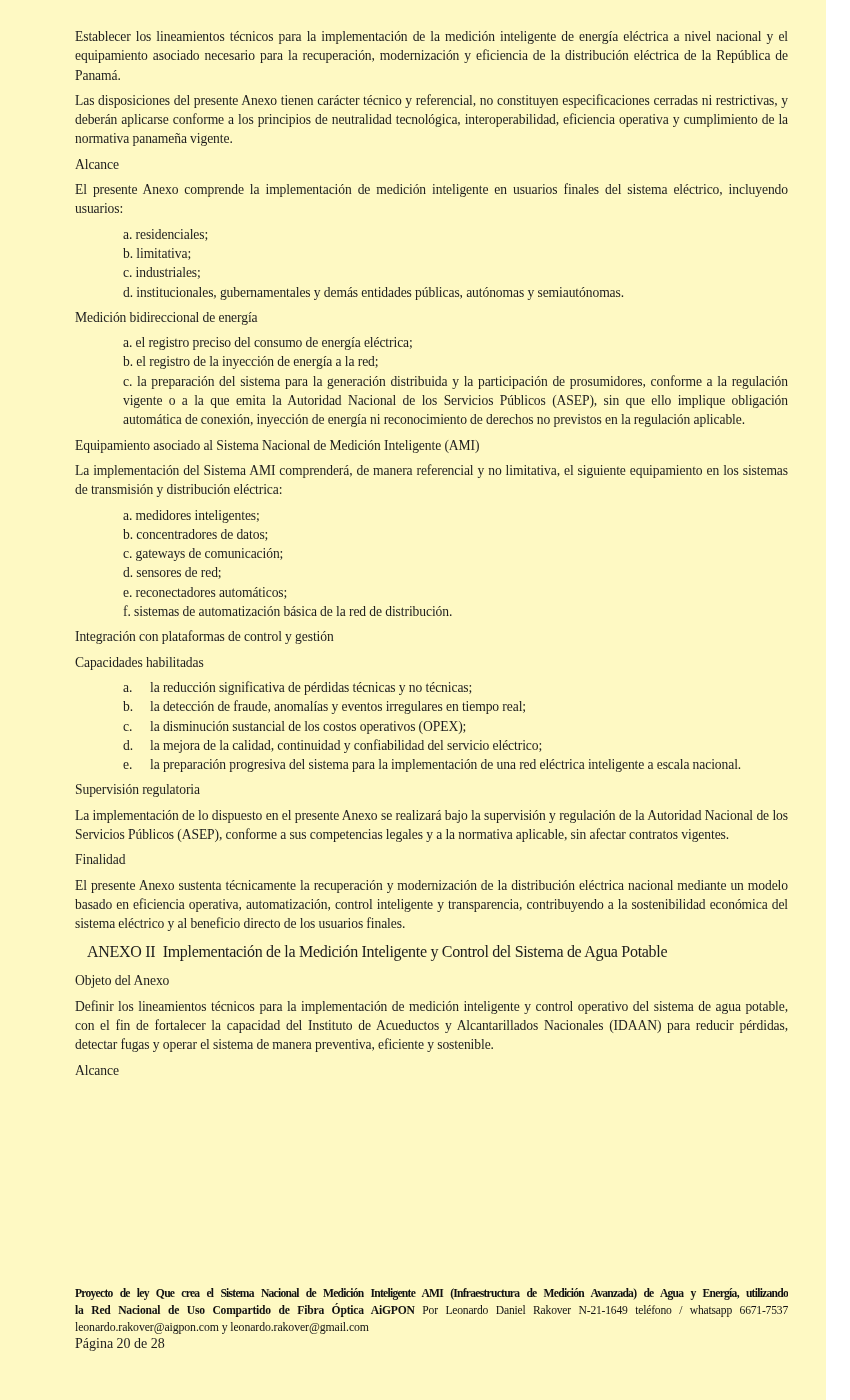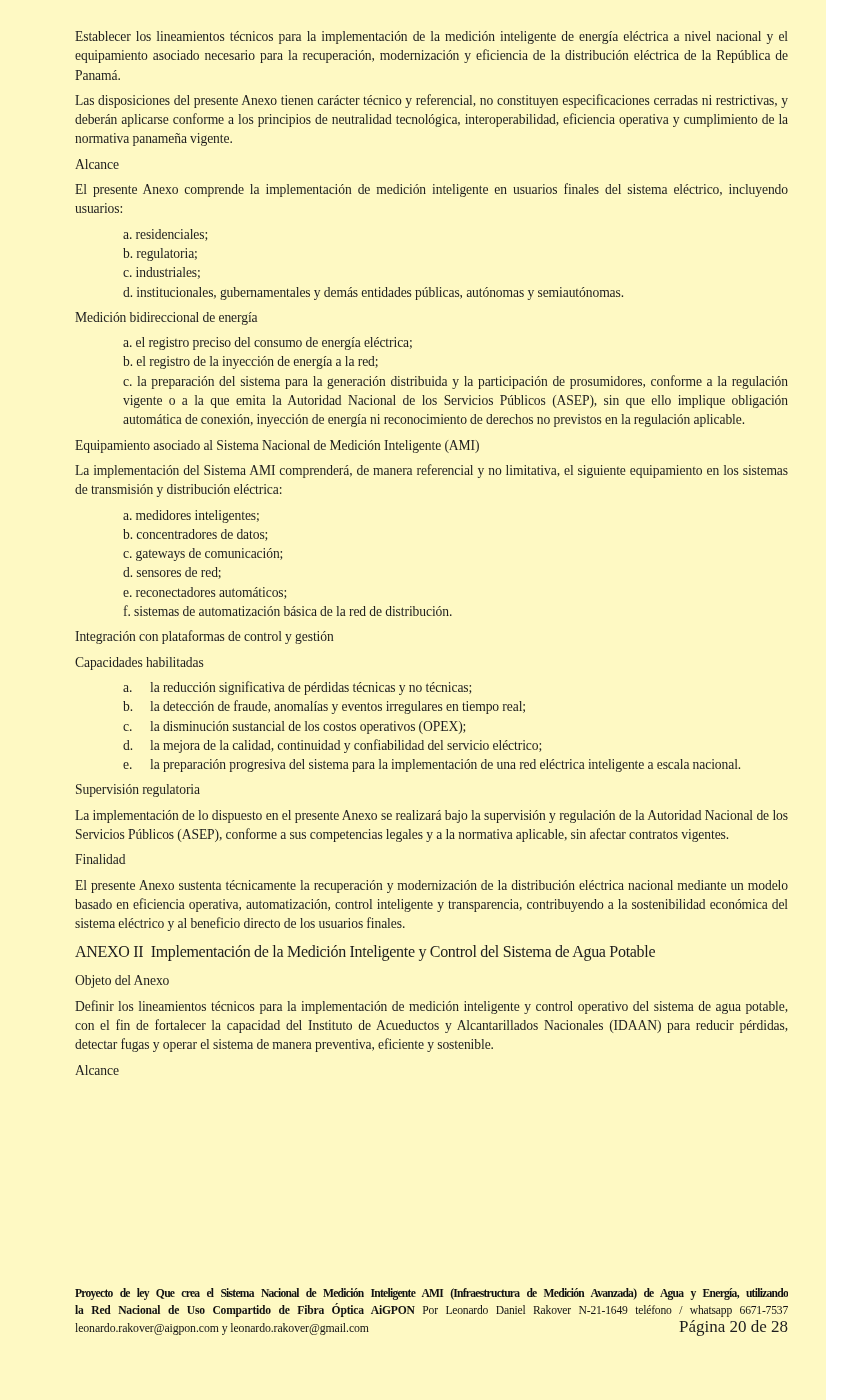--- a/index.html
+++ b/index.html
@@ -26,21 +26,21 @@
     margin: 0 0 6px 0;
     text-align: left;
   }
   .list-a { margin: 0 0 6px 0; padding-left: 48px; }
   .list-a .li-a { margin: 0; text-align: justify; }
   .list-b { margin: 0 0 6px 0; padding-left: 48px; }
   .li-b { display: flex; margin: 0; }
   .li-letter { flex: 0 0 27px; width: 27px; }
   .li-text { flex: 1; text-align: justify; }
   .anexo-title {
-    margin: 3px 0 6px 0;
+    margin: 3px 0 6px 12px;
     font-size: 16px;
     line-height: 26px;
     letter-spacing: -0.3px;
     font-weight: normal;
     white-space: pre-wrap;
     color: #1c1c1c;
   }
   .footer {
     position: absolute;
     left: 75px;
@@ -66,43 +66,44 @@
     letter-spacing: -0.2px;
   }
   .f2 .b { font-weight: bold; }
   .f3 {
     display: flex;
     justify-content: space-between;
     align-items: baseline;
     height: auto;
     font-size: 11.8px;
     letter-spacing: -0.1px;
+    flex-direction: column;
   }
   .page-num {
-    font-size: 17px;
+    font-size: 14px;
     letter-spacing: 0;
     color: #1d1d1d;
   }
 </style>
 </head>
 <body>
 
 <div class="page">
 
   <p class="para">Establecer los lineamientos técnicos para la implementación de la medición inteligente de energía eléctrica a nivel nacional y el equipamiento asociado necesario para la recuperación, modernización y eficiencia de la distribución eléctrica de la República de Panamá.</p>
 
   <p class="para">Las disposiciones del presente Anexo tienen carácter técnico y referencial, no constituyen especificaciones cerradas ni restrictivas, y deberán aplicarse conforme a los principios de neutralidad tecnológica, interoperabilidad, eficiencia operativa y cumplimiento de la normativa panameña vigente.</p>
 
   <p class="heading">Alcance</p>
 
   <p class="para">El presente Anexo comprende la implementación de medición inteligente en usuarios finales del sistema eléctrico, incluyendo usuarios:</p>
 
   <div class="list-a">
     <p class="li-a">a. residenciales;</p>
-    <p class="li-a">b. regulatoria;</p>
+    <p class="li-a">b. limitativa;</p>
     <p class="li-a">c. industriales;</p>
     <p class="li-a">d. institucionales, gubernamentales y demás entidades públicas, autónomas y semiautónomas.</p>
   </div>
 
   <p class="heading">Medición bidireccional de energía</p>
 
 
   <div class="list-a">
     <p class="li-a">a. el registro preciso del consumo de energía eléctrica;</p>
     <p class="li-a">b. el registro de la inyección de energía a la red;</p>

